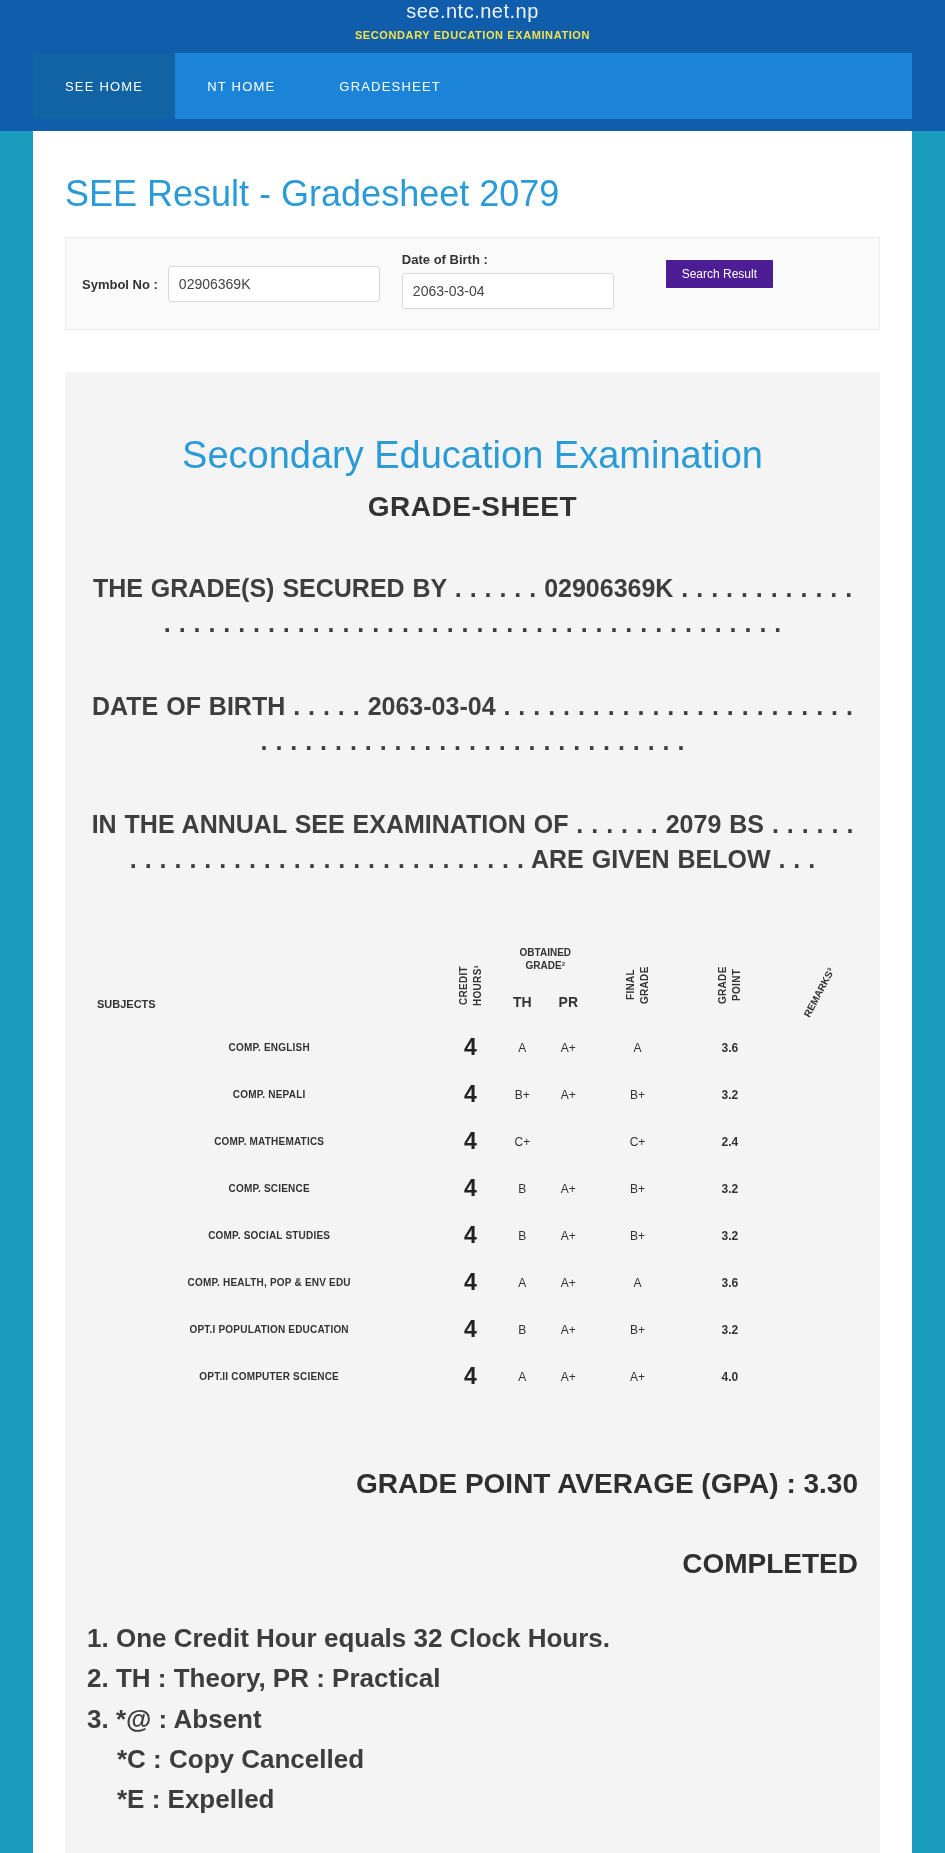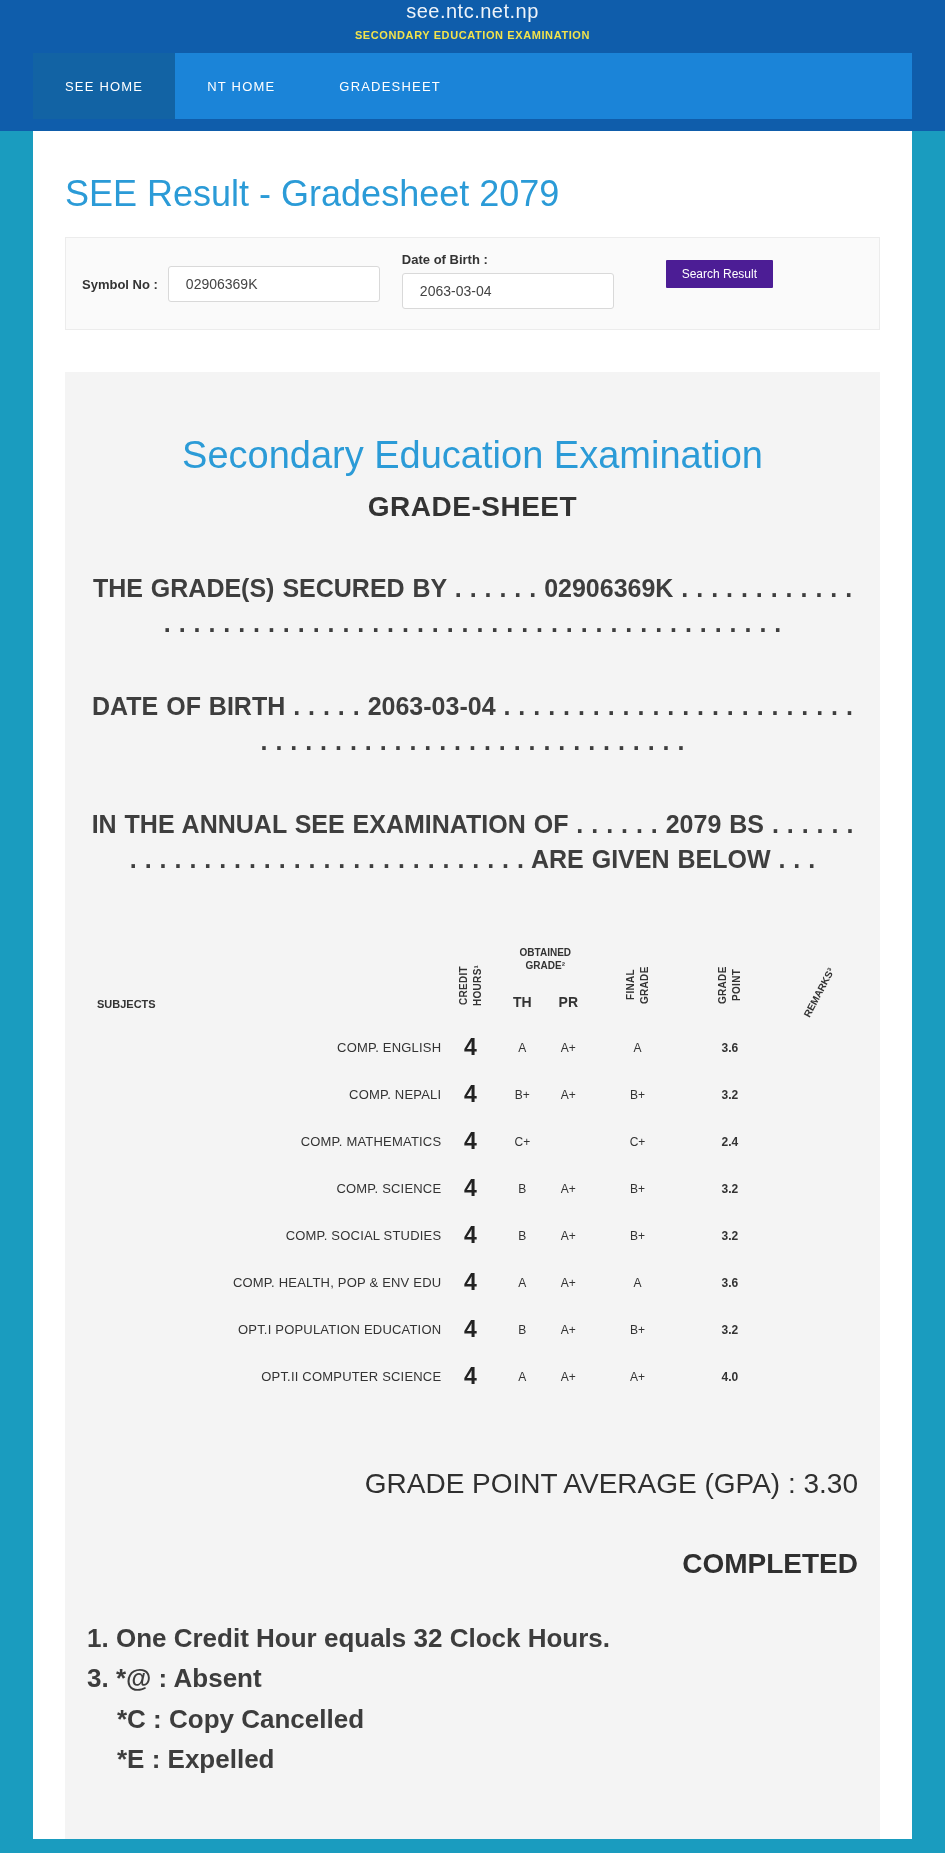--- a/index.html
+++ b/index.html
@@ -43,21 +43,21 @@
 
   
   .search-form {
     margin: 0 32px; background: #fafafa; border: 1px solid #ececec;
     padding: 14px 16px 20px; display: flex; align-items: flex-start;
   }
   .symbol-group { display: flex; align-items: center; margin-top: 14px; }
   .form-label { font-size: 13px; font-weight: bold; color: #333; margin-right: 10px; white-space: nowrap; }
   .text-input {
     width: 212px; height: 36px; border: 1px solid #d9d9d9; border-radius: 3px;
-    padding: 0 17px; font-size: 14px; color: #444; background: #ffffff;
+    padding: 0 10px; font-size: 14px; color: #444; background: #ffffff;
     font-family: "Liberation Sans", sans-serif;
   }
   .dob-group { margin-left: 22px; display: flex; flex-direction: column; }
   .dob-group .form-label { margin-bottom: 6px; }
   .form-spacer { flex: 1; }
   .search-button {
     margin-top: 8px; margin-right: 90px;
     background: #4c1d95; color: #ffffff; border: none; border-radius: 1px;
     font-size: 12px; padding: 7px 16px; cursor: pointer;
     font-family: "Liberation Sans", sans-serif;
@@ -89,28 +89,28 @@
   }
   th.obtained-head { vertical-align: top; padding-top: 14px; font-size: 10px; width: 92px; }
   th.obtained-head .oh { display: inline-block; max-width: 62px; line-height: 1.3; }
   th.sub-head { font-size: 14px; padding-bottom: 14px; vertical-align: bottom; width: 42px; }
   th.remarks-head { vertical-align: bottom; width: 86px; padding-bottom: 26px; }
   th.remarks-head .r {
     display: inline-block; transform: rotate(-62deg); transform-origin: center;
     white-space: nowrap; font-size: 10px;
   }
   tbody tr { height: 47px; }
-  td.subject-cell { font-size: 13px; font-weight: normal; color: #333; text-align: right; padding-left: 14px; letter-spacing: .2px; }
+  td.subject-cell { font-size: 10px; font-weight: bold; color: #333; text-align: center; padding-left: 14px; letter-spacing: .2px; }
   td.credit-cell { font-size: 23px; font-weight: bold; color: #222; text-align: center; width: 58px; }
   td.grade-cell { font-size: 12px; font-weight: 500; color: #333; text-align: center; }
   td.point-cell { font-size: 12px; font-weight: bold; color: #333; text-align: center; }
   td.remarks-cell { text-align: center; }
 
   
-  .gpa-line { text-align: right; font-size: 28px; font-weight: normal; color: #2f2f2f; margin: 68px 4px 0; }
+  .gpa-line { text-align: right; font-size: 28px; font-weight: bold; color: #2f2f2f; margin: 68px 4px 0; }
   .status-line { text-align: right; font-size: 28px; font-weight: bold; color: #2f2f2f; margin: 48px 4px 0; }
   .notes { margin: 38px 0 0 4px; font-size: 26px; font-weight: bold; color: #3d3d3d; line-height: 1.55; }
   .note-line.indent { padding-left: 30px; }
 </style>
 </head>
 <body>
 
 <header class="top-header">
   <div class="site-domain">see.ntc.net.np</div>
   <div class="site-subtitle">SECONDARY EDUCATION EXAMINATION</div>
@@ -237,20 +237,21 @@
             <td class="remarks-cell"></td>
           </tr>
         </tbody>
       </table>
 
       <div class="gpa-line">GRADE POINT AVERAGE (GPA) : 3.30</div>
       <div class="status-line">COMPLETED</div>
 
       <div class="notes">
         <div class="note-line">1. One Credit Hour equals 32 Clock Hours.</div>
+        <div class="note-line">2. TH : Theory, PR : Practical</div>
         <div class="note-line">3. *@ : Absent</div>
         <div class="note-line indent">*C : Copy Cancelled</div>
         <div class="note-line indent">*E : Expelled</div>
 
       </div>
 
     </section>
 
   </main>
 </div>

